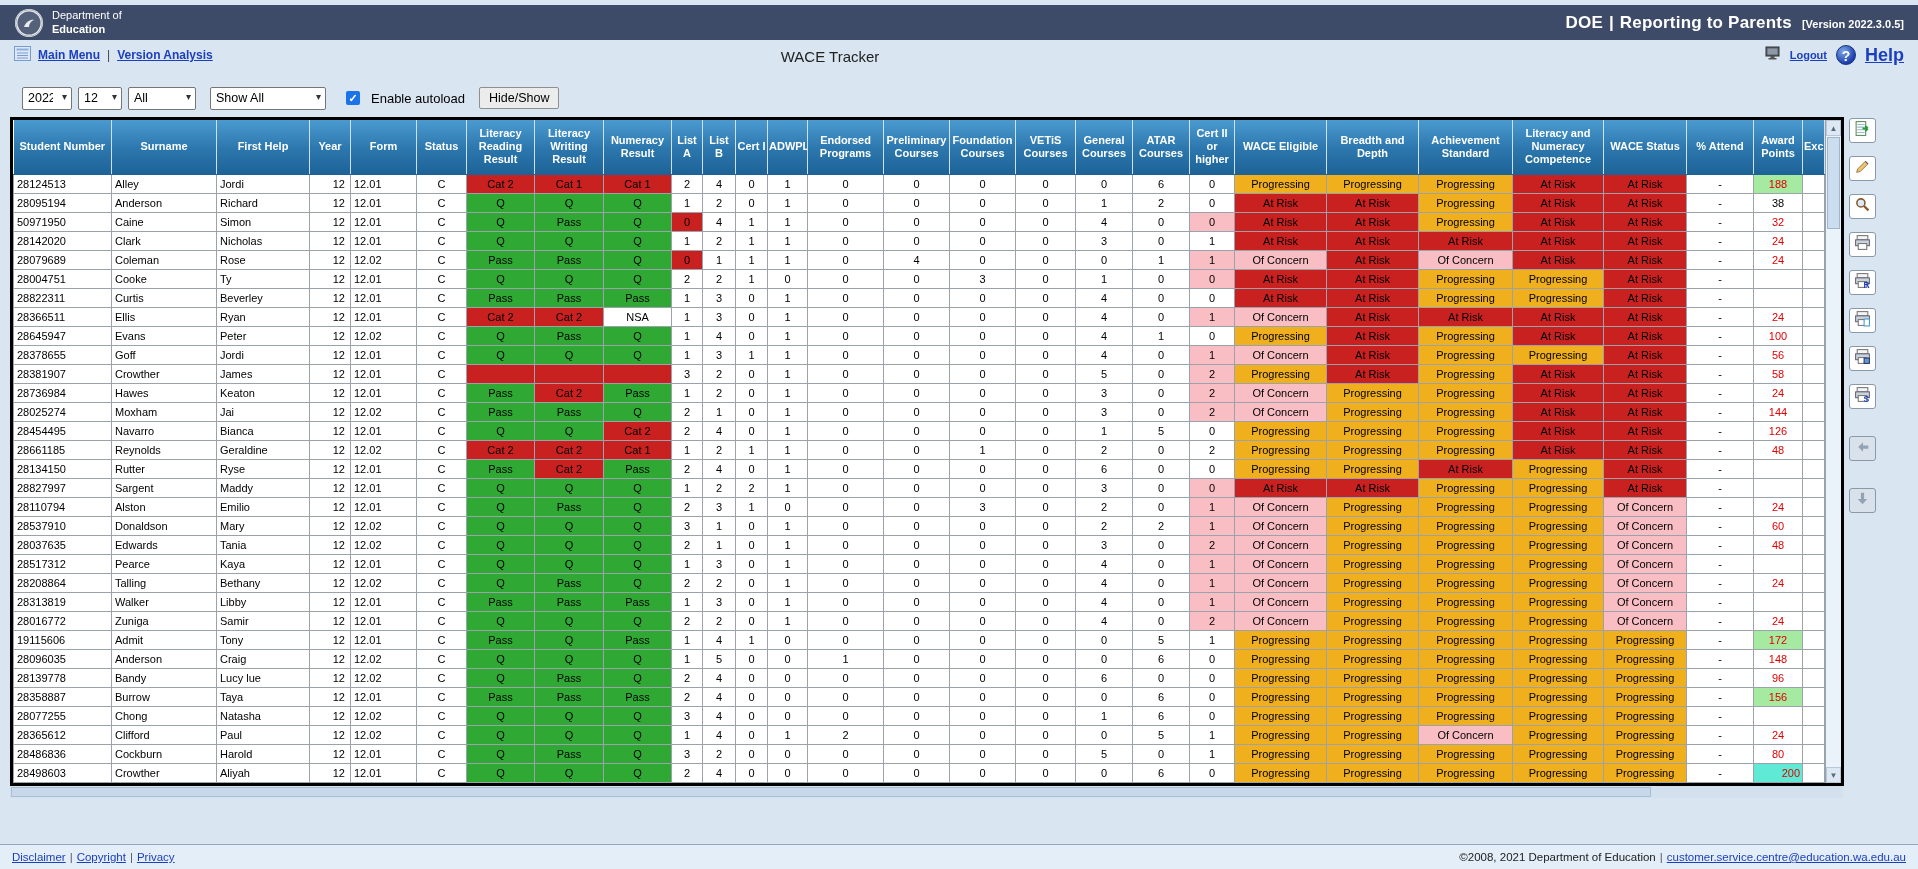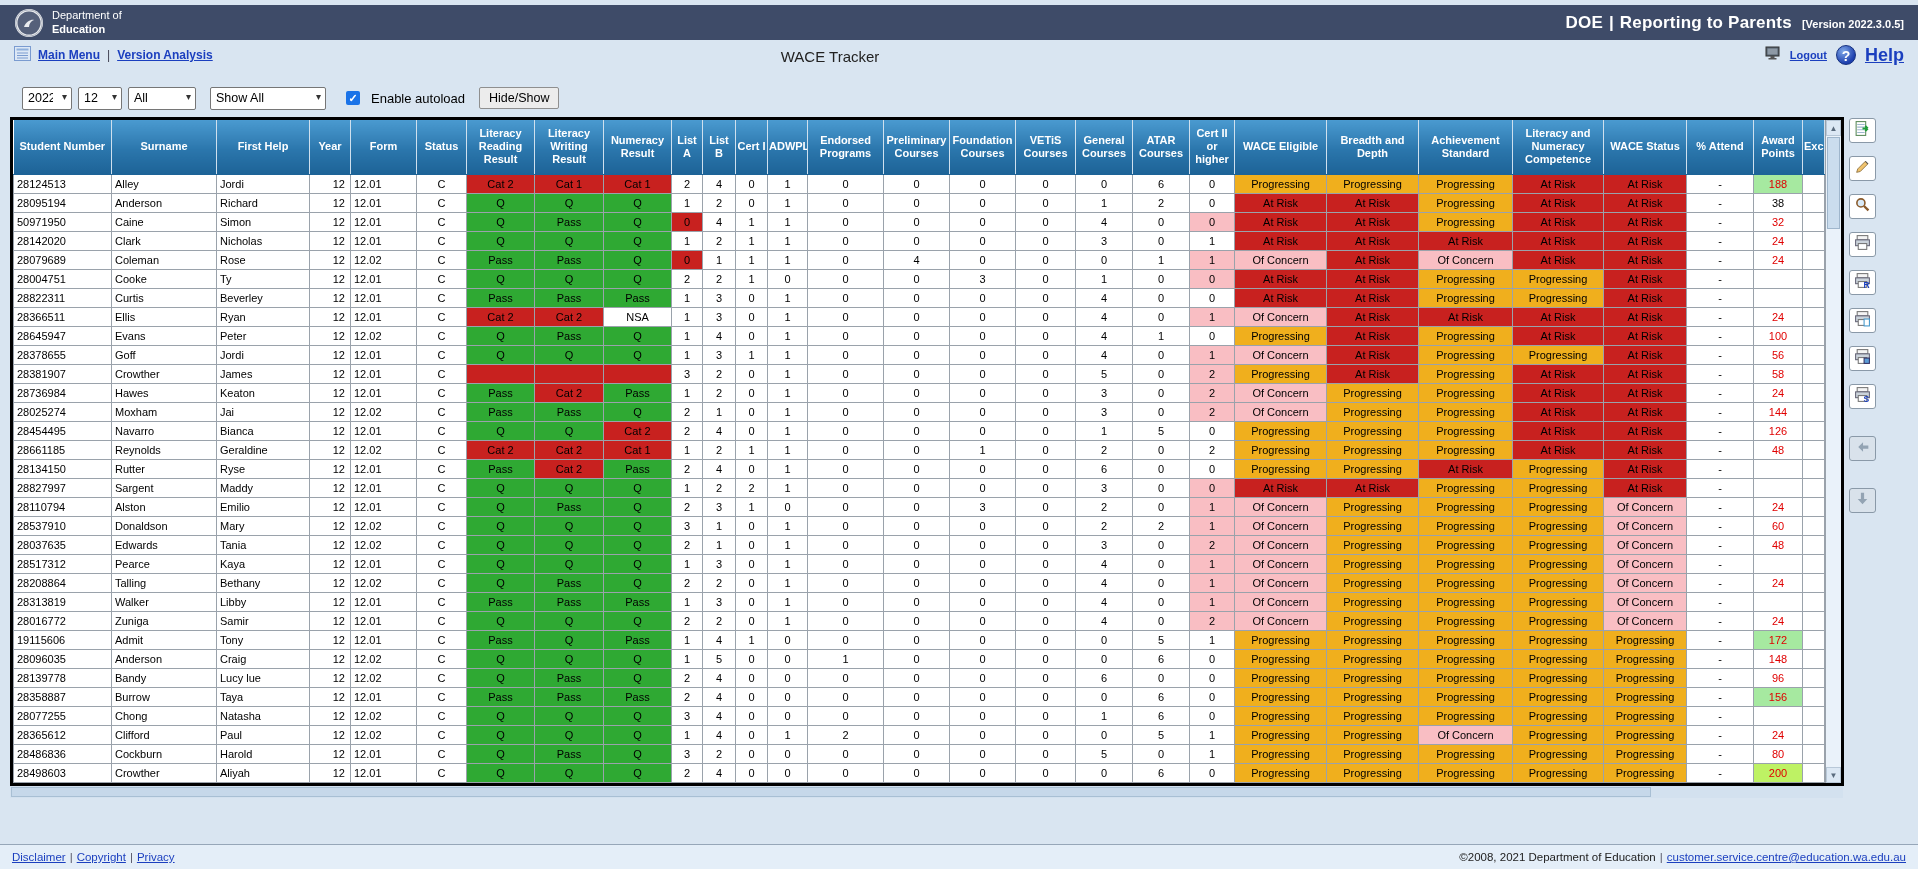--- a/index.html
+++ b/index.html
@@ -1199,21 +1199,21 @@
               <td>0</td>
               <td>0</td>
               <td>6</td>
               <td>0</td>
               <td style="background: rgb(240, 175, 29);">Progressing</td>
               <td style="background: rgb(240, 175, 29);">Progressing</td>
               <td style="background: rgb(240, 175, 29);">Progressing</td>
               <td style="background: rgb(240, 175, 29);">Progressing</td>
               <td style="background: rgb(240, 175, 29);">Progressing</td>
               <td>-</td>
-              <td style="background: #bef264; color: rgb(224, 0, 0);">200</td>
+              <td style="background: #5eead4; color: rgb(224, 0, 0); text-align: right;">200</td>
               <td></td>
             </tr>
           </tbody>
         </table>
       <div class="vscroll">
         <div class="sbtn up"></div>
         <div class="sthumb"></div>
         <div class="strack"></div>
         <div class="sbtn down"></div>
       </div>

